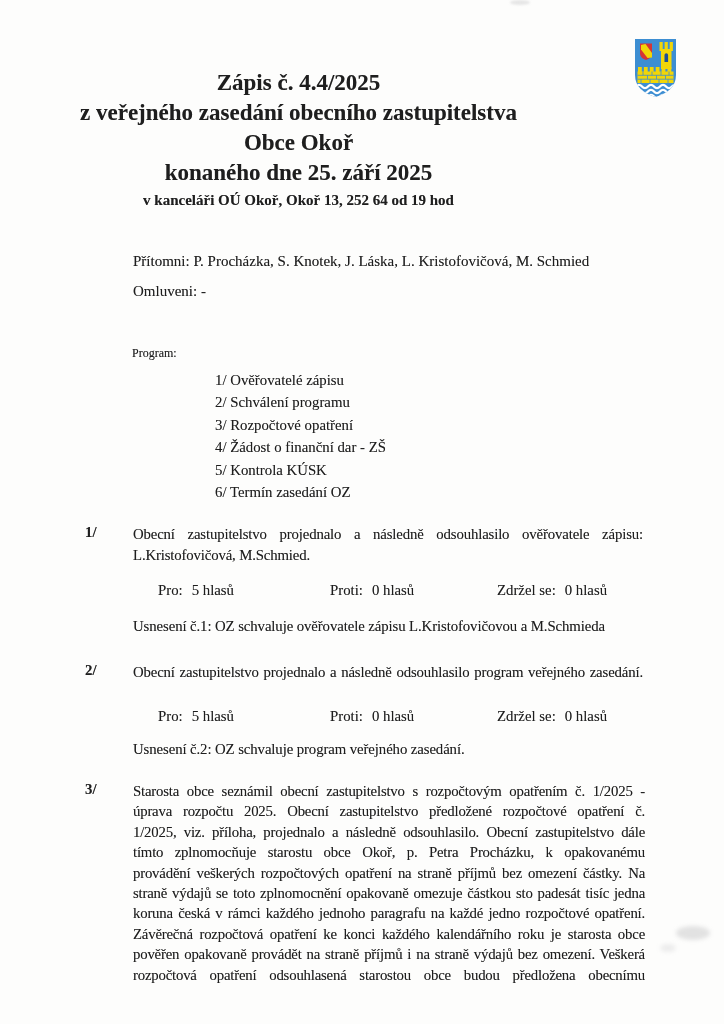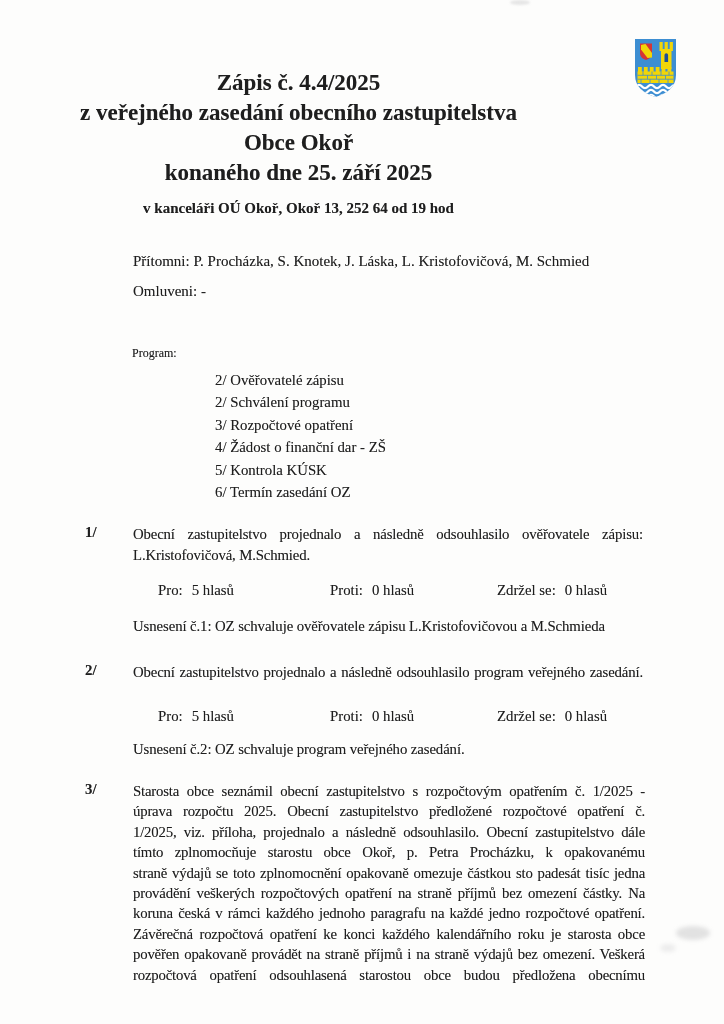--- a/index.html
+++ b/index.html
@@ -8,21 +8,21 @@
     width:724px;height:1024px;
     background:#fdfdfc;
     font-family:"Liberation Serif","DejaVu Serif",serif;
     color:#1e1e1e;
     overflow:hidden;
     text-shadow:0 0 .5px rgba(30,30,30,.4);
   }
   
   .title-block{position:absolute;top:68px;left:0;width:597px;text-align:center;}
   .title-line{font-size:23px;font-weight:bold;line-height:30px;}
-  .title-sub{font-size:15px;font-weight:bold;line-height:22px;margin-top:9px;}
+  .title-sub{font-size:15px;font-weight:bold;line-height:22px;margin-top:1px;}
   
   .logo{position:absolute;top:37px;left:633px;width:45px;height:62px;}
   
   .attendance{position:absolute;top:246px;left:133px;font-size:15px;line-height:30px;white-space:nowrap;}
   .lbl{font-weight:normal;}
   
   .program-label{position:absolute;top:346px;left:132px;font-size:12px;font-weight:normal;}
   .program-list{position:absolute;top:369px;left:215px;font-size:14.8px;line-height:22.4px;white-space:nowrap;}
   
   .agenda{position:absolute;left:85px;font-size:14.8px;}
@@ -105,21 +105,21 @@
       <span>P. Procházka, S. Knotek, J. Láska, L. Kristofovičová, M. Schmied</span>
     </div>
     <div>
       <span class="lbl">Omluveni:</span>
       <span>-</span>
     </div>
   </div>
 
   <div class="program-label">Program:</div>
   <div class="program-list">
-    <div>2/ Ověřovatelé zápisu</div>
+    <div>1/ Ověřovatelé zápisu</div>
     <div>2/ Schválení programu</div>
     <div>3/ Rozpočtové opatření</div>
     <div>4/ Žádost o finanční dar - ZŠ</div>
     <div>5/ Kontrola KÚSK</div>
     <div>6/ Termín zasedání OZ</div>
   </div>
 
   <div class="agenda" style="top:524px;height:120px;">
     <span class="num">1/</span>
     <div class="body">
@@ -165,22 +165,22 @@
     </div>
   </div>
 
   <div class="agenda" style="top:781px;height:210px;">
     <span class="num">3/</span>
     <div class="item3-body">
       <div class="ln">Starosta obce seznámil obecní zastupitelstvo s rozpočtovým opatřením č. 1/2025 -</div>
       <div class="ln">úprava rozpočtu 2025. Obecní zastupitelstvo předložené rozpočtové opatření č.</div>
       <div class="ln">1/2025, viz. příloha, projednalo a následně odsouhlasilo. Obecní zastupitelstvo dále</div>
       <div class="ln">tímto zplnomocňuje starostu obce Okoř, p. Petra Procházku, k opakovanému</div>
+      <div class="ln">provádění veškerých rozpočtových opatření na straně příjmů bez omezení částky. Na</div>
       <div class="ln">straně výdajů se toto zplnomocnění opakovaně omezuje částkou sto padesát tisíc jedna</div>
-      <div class="ln">provádění veškerých rozpočtových opatření na straně příjmů bez omezení částky. Na</div>
       <div class="ln">koruna česká v rámci každého jednoho paragrafu na každé jedno rozpočtové opatření.</div>
       <div class="ln">Závěrečná rozpočtová opatření ke konci každého kalendářního roku je starosta obce</div>
       <div class="ln">pověřen opakovaně provádět na straně příjmů i na straně výdajů bez omezení. Veškerá</div>
       <div class="ln">rozpočtová opatření odsouhlasená starostou obce budou předložena obecnímu</div>
     </div>
   </div>
 
   <div class="smudge smudge-right"></div>
   <div class="smudge smudge-right2"></div>
   <div class="smudge speck-top"></div>

